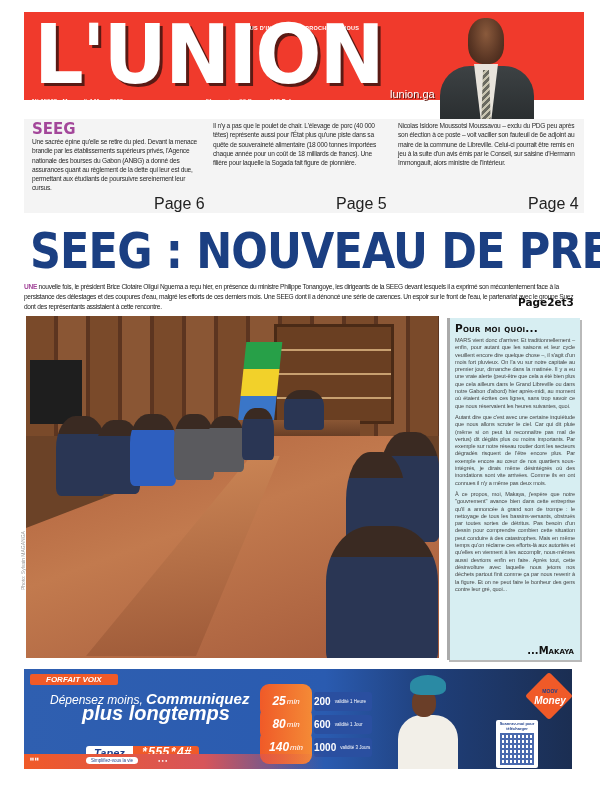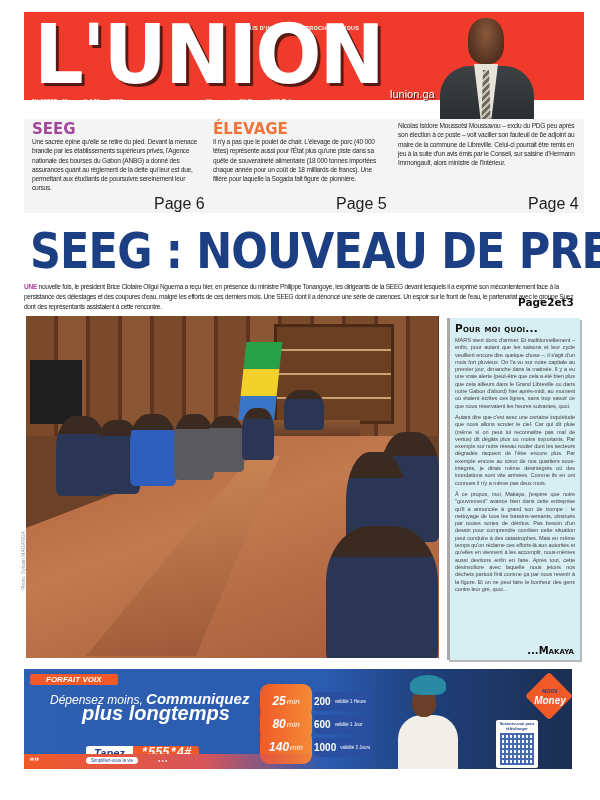--- a/index.html
+++ b/index.html
@@ -273,21 +273,20 @@
 </div>
 
 <section class="teasers">
   <article class="teaser t1">
     <h2>SEEG</h2>
     <p>Une sacrée épine qu'elle se retire du pied. Devant la menace brandie par les établissements supérieurs privés, l'Agence nationale des bourses du Gabon (ANBG) a donné des assurances quant au règlement de la dette qui leur est due, permettant aux étudiants de poursuivre sereinement leur cursus.</p>
   </article>
   <div class="page-ref teaser" style="left:130px;top:76px;text-align:center;">Page 6</div>
 
   <article class="teaser t2">
-    <h2>ÉLEVAGE</h2>
     <p>Il n'y a pas que le poulet de chair. L'élevage de porc (40 000 têtes) représente aussi pour l'État plus qu'une piste dans sa quête de souveraineté alimentaire (18 000 tonnes importées chaque année pour un coût de 18 milliards de francs). Une filière pour laquelle la Sogada fait figure de pionnière.</p>
   </article>
   <div class="page-ref teaser" style="left:312px;top:76px;">Page 5</div>
 
   <article class="teaser t3">
     <p>Nicolas Isidore Moussotsi Moussavou – exclu du PDG peu après son élection à ce poste – voit vaciller son fauteuil de 6e adjoint au maire de la commune de Libreville. Celui-ci pourrait être remis en jeu à la suite d'un avis émis par le Conseil, sur saisine d'Hermann Immongault, alors ministre de l'Intérieur.</p>
   </article>
   <div class="page-ref teaser" style="left:504px;top:76px;">Page 4</div>
 </section>
 

